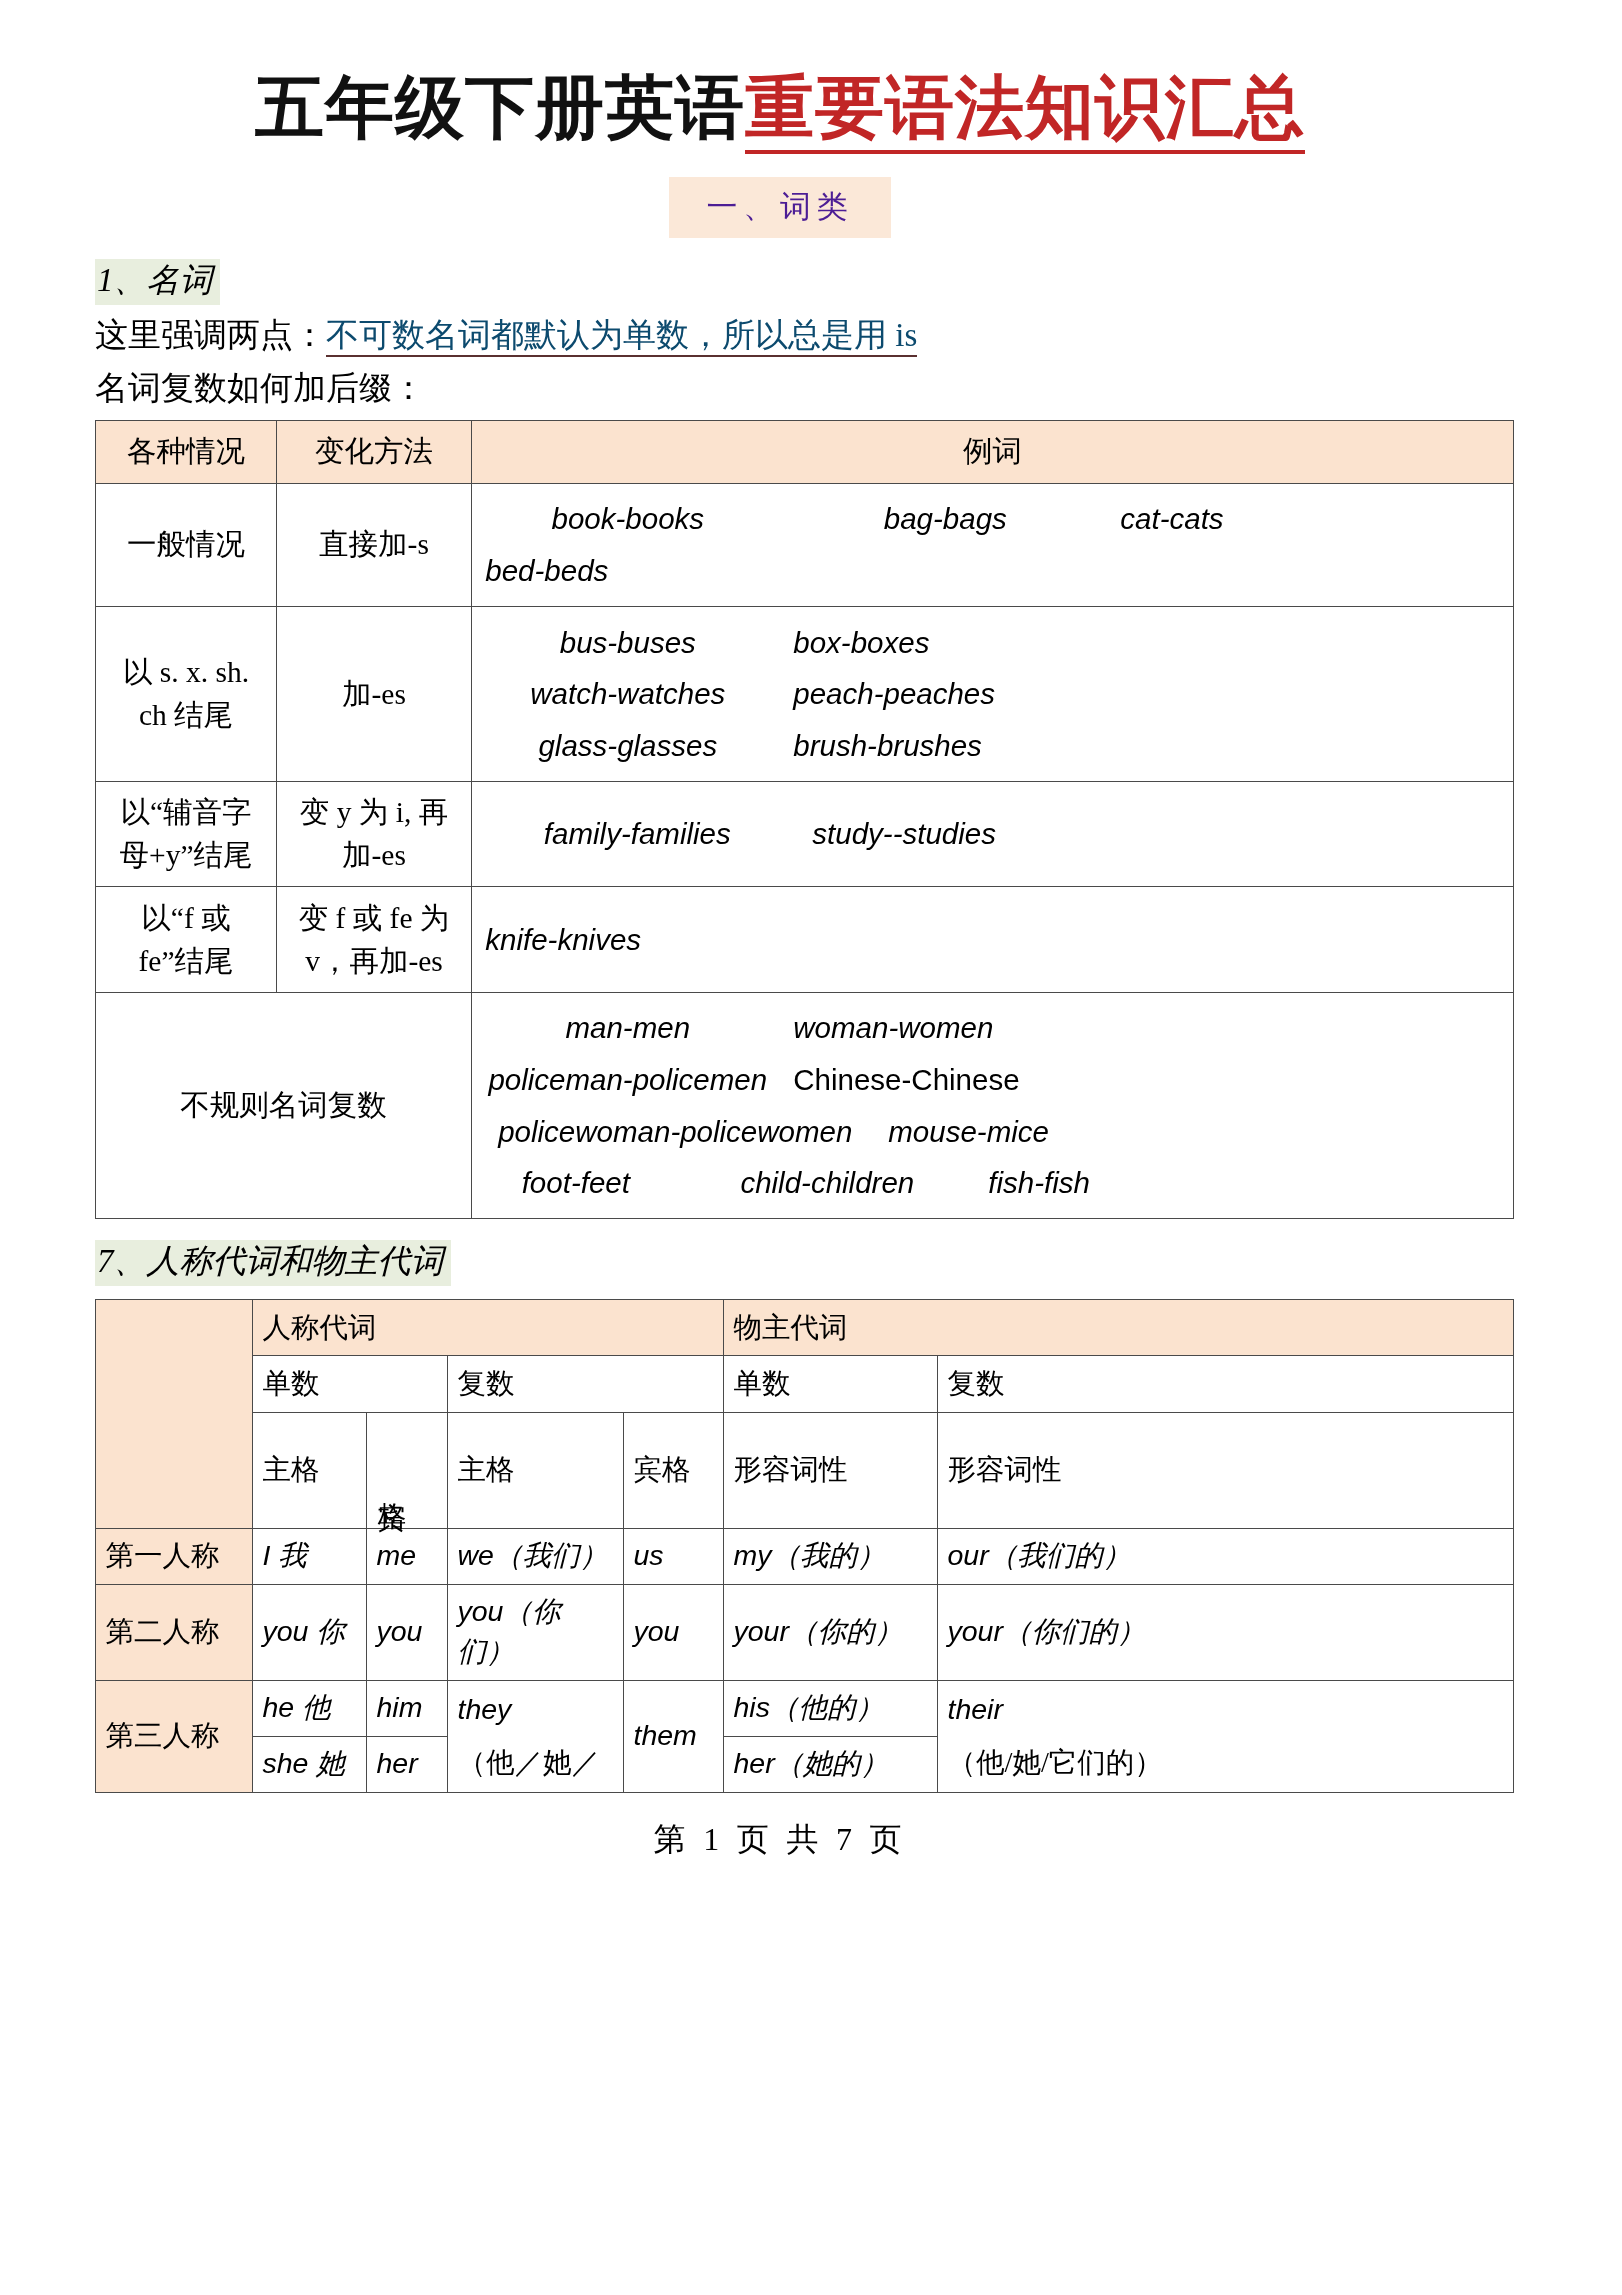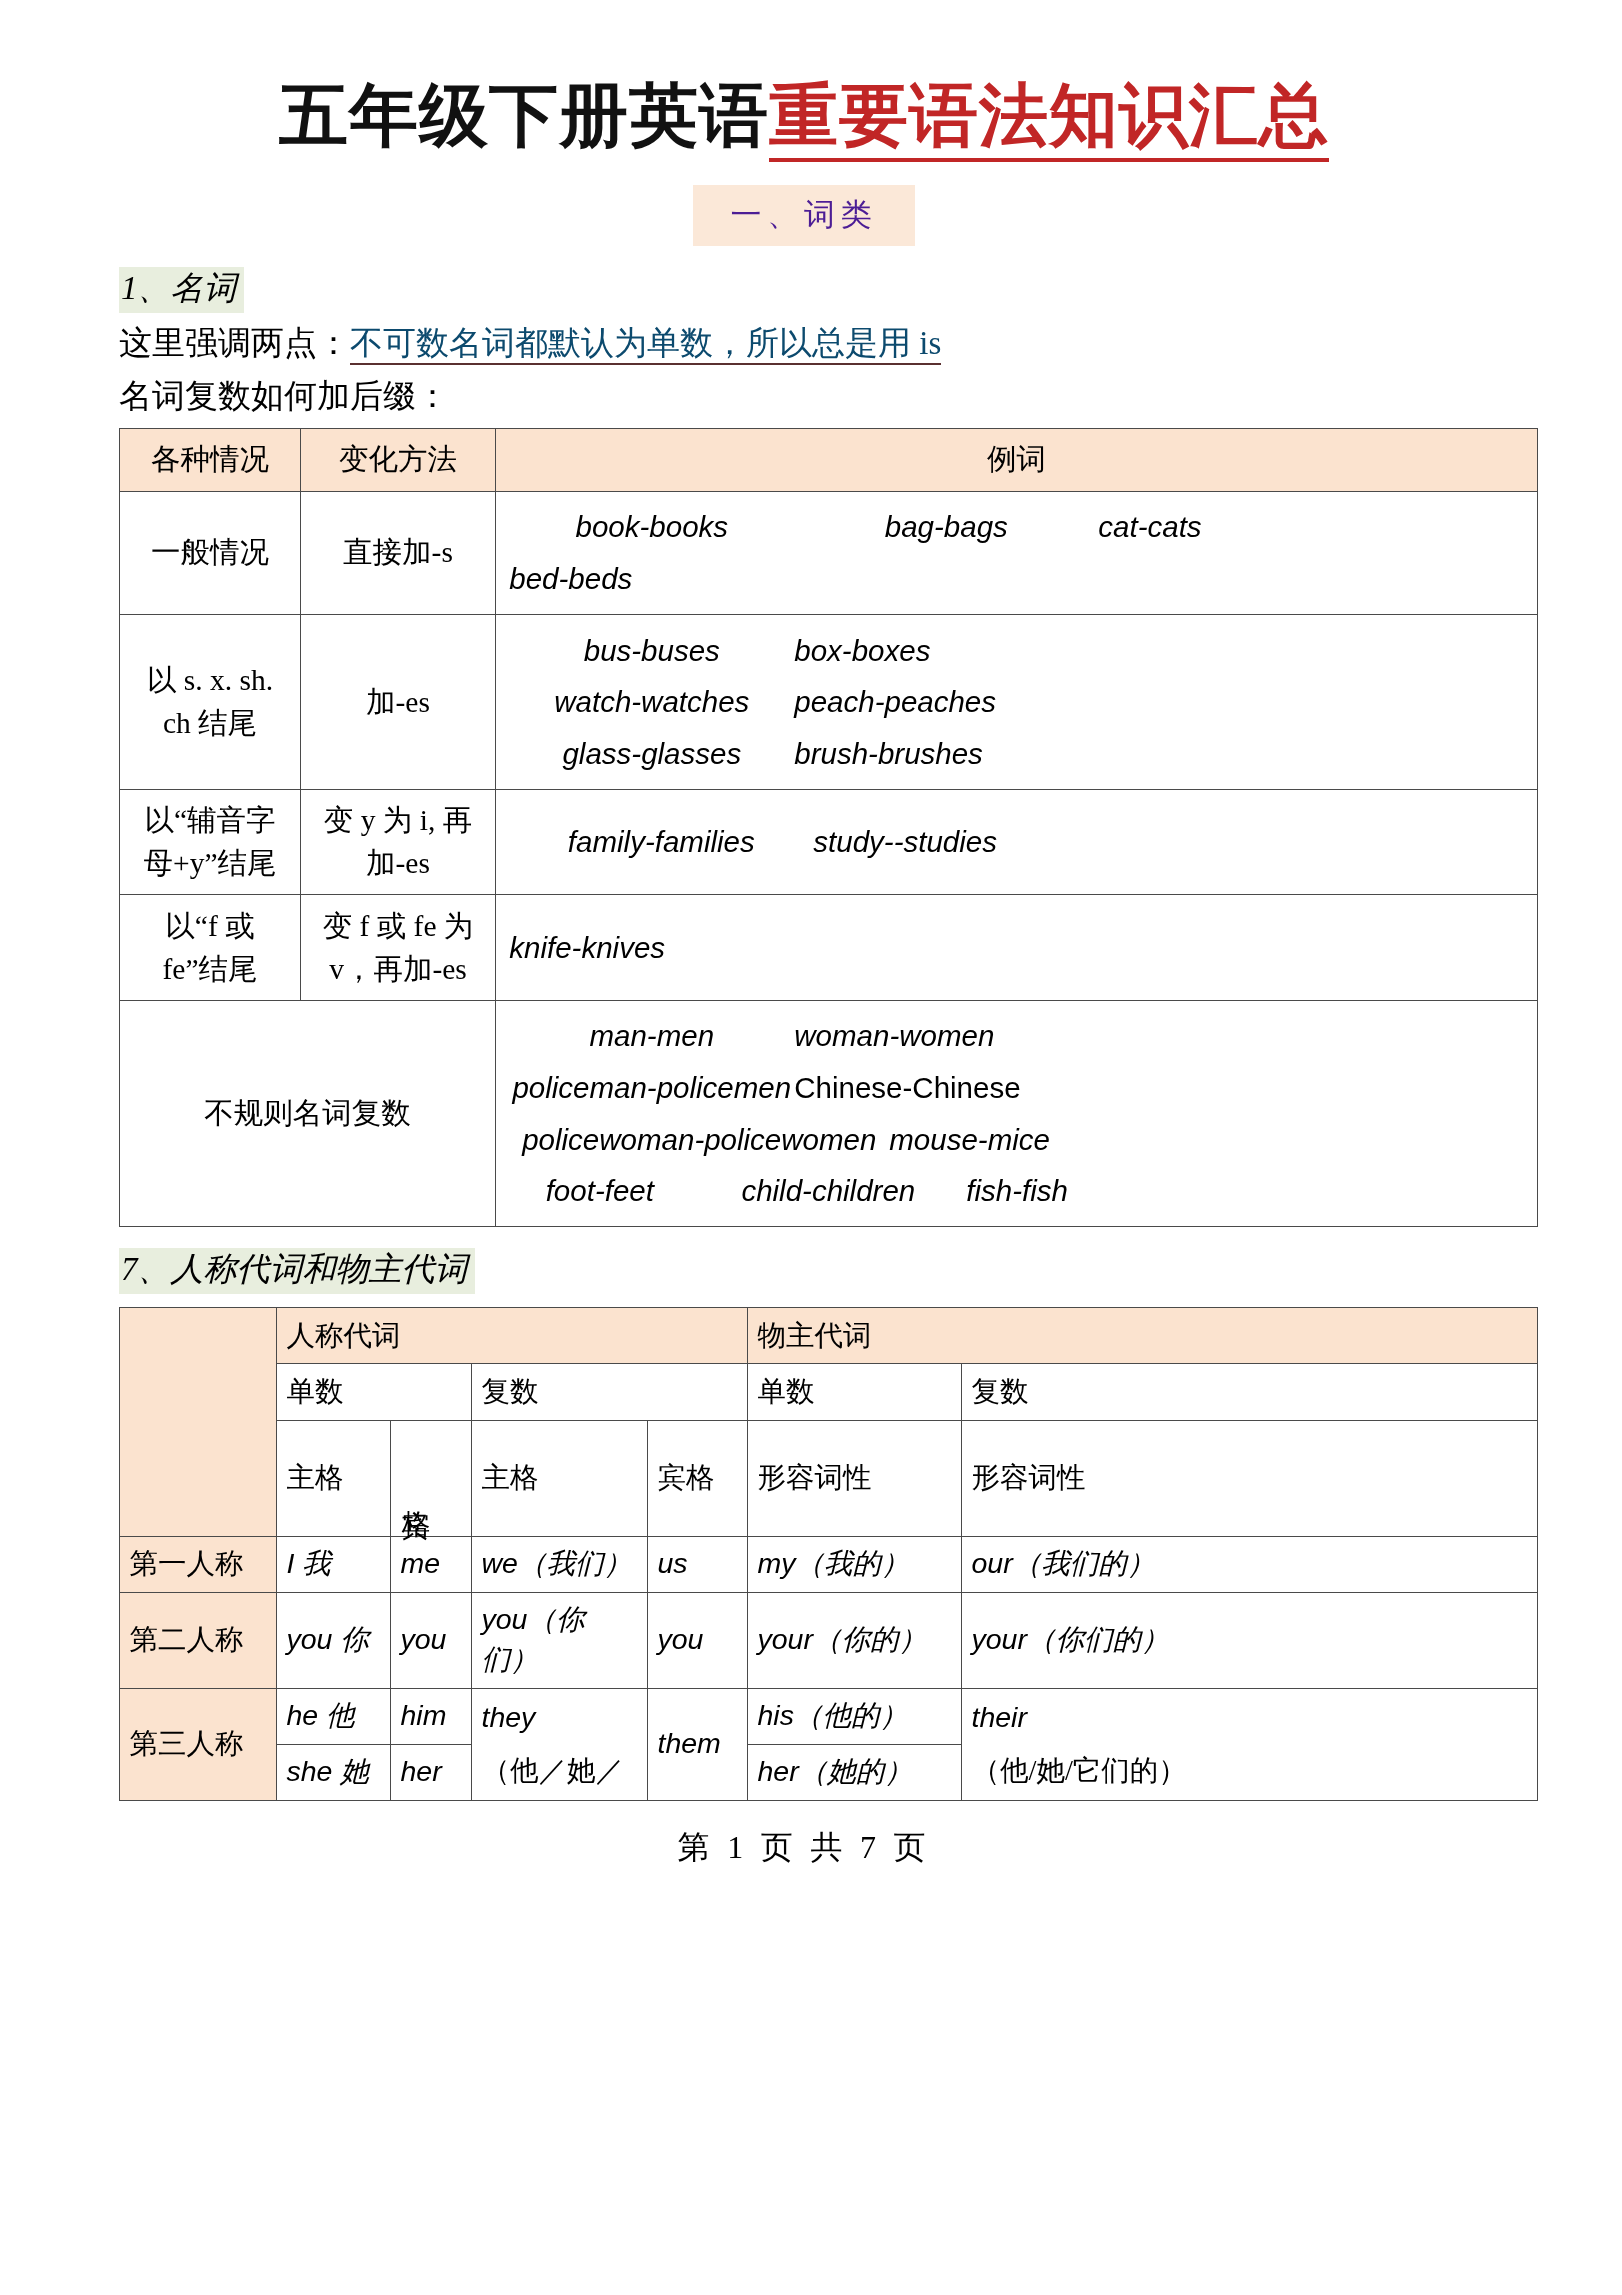--- a/index.html
+++ b/index.html
@@ -12,23 +12,22 @@
     height: 2295px;
     font-family: "Liberation Serif", "DejaVu Serif", serif;
     color: #000;
     position: relative;
     overflow: hidden;
   }
   .page {
     width: 1560px;
     height: 2295px;
     box-sizing: border-box;
-    padding: 8px 95px;
+    padding: 0 95px;
     position: relative;
-    margin-left: 24px;
   }
 
   
   .title-row {
     text-align: center;
     padding-top: 74px;
     white-space: nowrap;
     line-height: 1.0;
   }
   .title-black, .title-red {
@@ -110,20 +109,21 @@
   .cn { font-family: "Liberation Serif", "DejaVu Serif", serif; }
   .en {
     font-family: "Liberation Sans", "DejaVu Sans", sans-serif;
     font-style: italic;
     font-size: 29.5px;
   }
   .exrow {
     display: flex;
     flex-wrap: nowrap;
     line-height: 1.75;
+    gap: 23px;
   }
   .exrow span { white-space: nowrap; }
   .pad-cell { padding-top: 19px; padding-bottom: 19px; }
 
   
   table.pron {
     border-collapse: collapse;
     width: 1419px;
     margin-top: 13.3px;
     table-layout: fixed;

